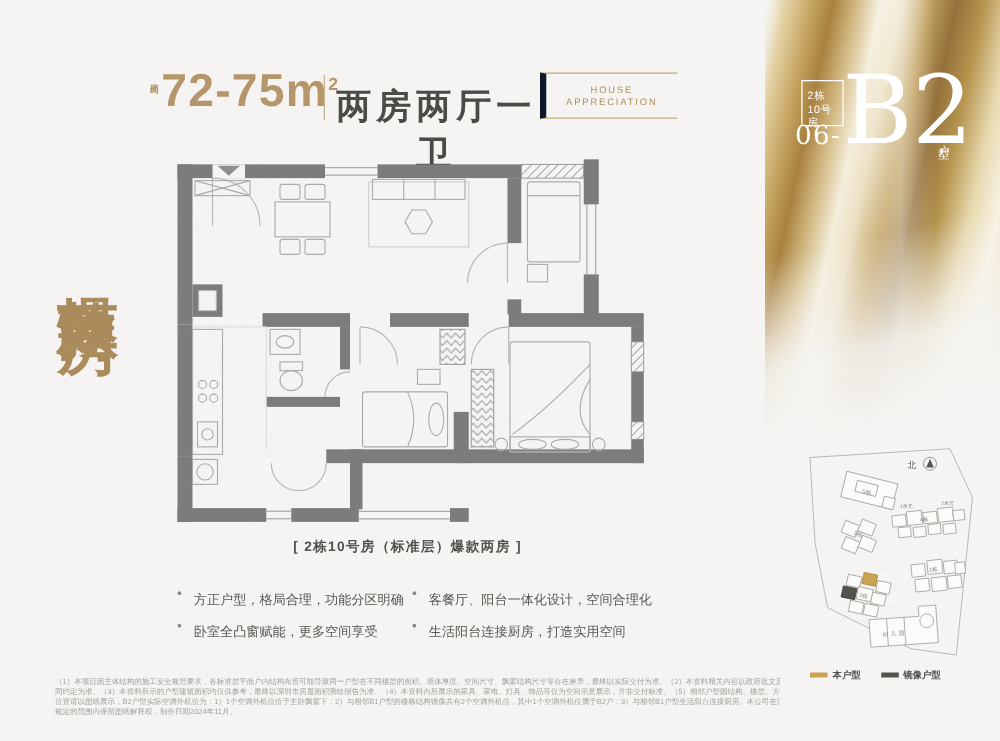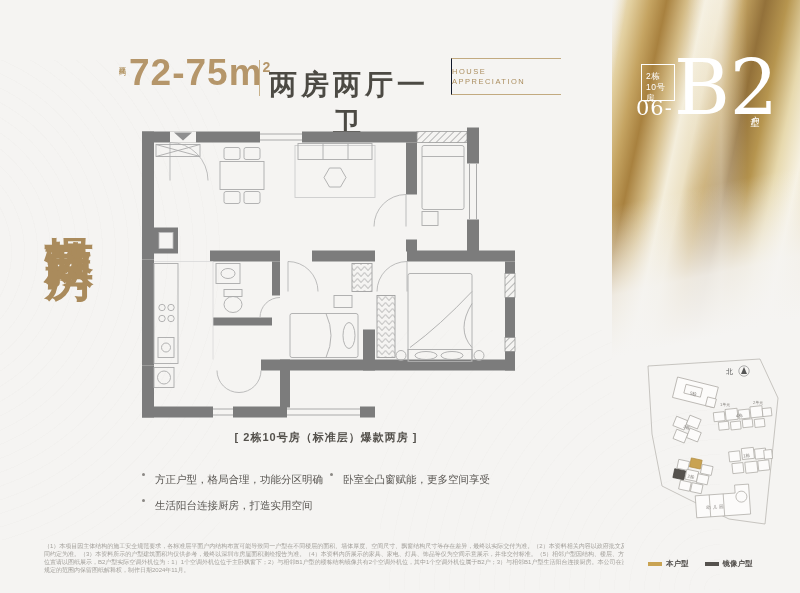--- a/index.html
+++ b/index.html
@@ -39,43 +39,43 @@
   .area-label{position:absolute;left:117px;top:61px;width:9px;font-size:7px;line-height:8.5px;
     color:#b0925f;writing-mode:vertical-rl;letter-spacing:1px;}
   .area-value{position:absolute;left:129px;top:52px;font-size:37px;font-weight:bold;color:#b5966a;
     letter-spacing:1px;}
   .area-value sup{font-size:14px;font-weight:bold;}
   .vdiv{position:absolute;width:1px;background:#c8b28c;top:60px;height:36px;}
   .vdiv1{left:259px;}
   .layout-label{position:absolute;left:268px;top:66px;width:162px;text-align:center;font-size:28px;
     font-weight:bold;color:#4c4a44;letter-spacing:4px;}
   .tagline{position:absolute;left:432px;top:58px;width:110px;height:37px;
-    border-top:1px solid #c2aa80;border-bottom:1px solid #c2aa80;border-left:1px solid #0f172a;
-    display:flex;flex-direction:column;justify-content:center;text-align:left;
-    color:#ab8e5f;font-size:7.5px;line-height:9.5px;letter-spacing:1.5px;margin-left:19px;}
+    border-top:1px solid #c2aa80;border-bottom:1px solid #c2aa80;border-left:5px solid #0f172a;
+    display:flex;flex-direction:column;justify-content:center;text-align:center;
+    color:#ab8e5f;font-size:7.5px;line-height:9.5px;letter-spacing:1.5px;}
 
   
   .hero{position:absolute;left:36px;top:198px;writing-mode:vertical-rl;font-size:49px;line-height:68px;
     font-weight:bold;color:#aa8b5c;letter-spacing:4px;}
 
   
   .plan{position:absolute;left:130px;top:115px;width:392px;height:313px;}
   .plan-caption{position:absolute;left:130px;top:430px;width:392px;text-align:center;font-size:11px;
     font-weight:bold;color:#54514c;letter-spacing:1px;}
 
   
   .features{position:absolute;left:142px;top:473px;width:392px;display:grid;
     grid-template-columns:188px 204px;grid-auto-rows:26px;}
   .feature{display:flex;align-items:flex-start;font-size:10.5px;color:#5a5753;}
   .feature .dot{width:3px;height:3px;border-radius:50%;background:#8b8884;margin-right:10px;flex:none;}
 
   
   .siteplan{position:absolute;left:632px;top:356px;width:158px;height:178px;}
   .legend{position:absolute;left:648px;top:535px;display:flex;gap:16px;align-items:center;
-    font-size:7.5px;color:#54514e;font-weight:bold;margin-top:24px;}
+    font-size:7.5px;color:#54514e;font-weight:bold;}
   .legend .item{display:flex;align-items:center;gap:4px;}
   .legend .sw{width:14px;height:4px;display:inline-block;}
 
   
   .disclaimer{position:absolute;left:44px;top:542px;width:580px;color:#a3a09b;font-size:6px;
     line-height:8px;letter-spacing:0;}
   .disclaimer div{white-space:nowrap;overflow:hidden;}
 </style>
 </head>
 <body>
@@ -242,20 +242,24 @@
 
   <div class="plan-caption">[ 2栋10号房（标准层）爆款两房 ]</div>
 
   <div class="features">
     <div class="feature">
         <span class="dot"></span>
         <span>方正户型，格局合理，功能分区明确</span>
       </div>
     <div class="feature">
         <span class="dot"></span>
+        <span>客餐厅、阳台一体化设计，空间合理化</span>
+      </div>
+    <div class="feature">
+        <span class="dot"></span>
         <span>卧室全凸窗赋能，更多空间享受</span>
       </div>
     <div class="feature">
         <span class="dot"></span>
         <span>生活阳台连接厨房，打造实用空间</span>
       </div>
   </div>
 
   <svg class="siteplan" viewBox="0 0 158 178">
     <path d="M16,10 L128,3 L146,42 L133,168 L97,163 L56,143 L30,130 L20,78 Z" stroke="#bab7b2" stroke-width="0.8" fill="none"></path>

